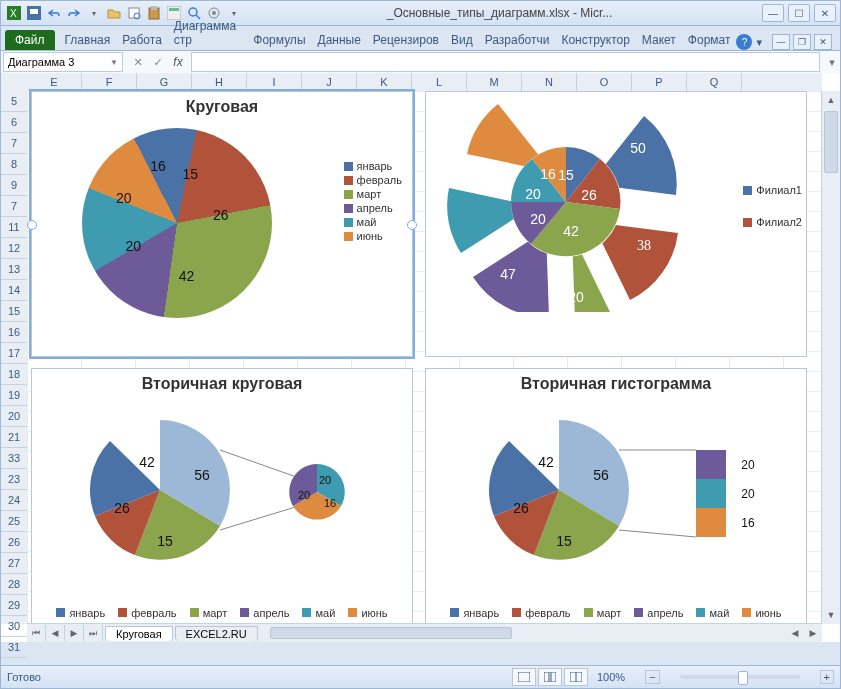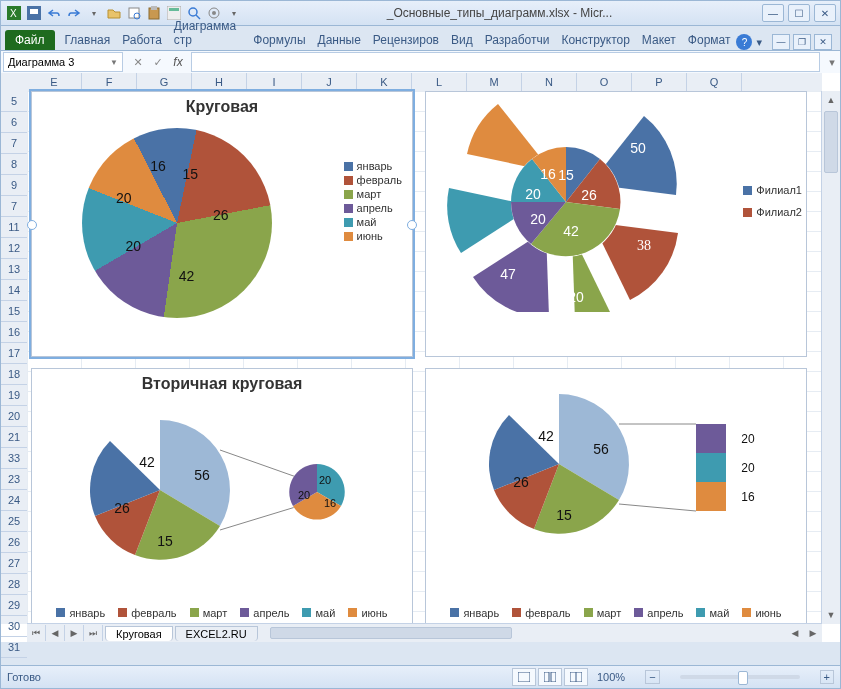--- a/index.html
+++ b/index.html
@@ -319,21 +319,21 @@
           <div class="pie-label white" style="left:218px; top:154px;font-family:Liberation Serif, serif;">38</div>
           <div class="pie-label white" style="left:150px; top:205px;">20</div>
           <div class="pie-label white" style="left:82px; top:182px;">47</div>
           <div class="pie-label white" style="left:55px; top:93px;">30</div>
           <div class="pie-label white" style="left:104px; top:35px;">25</div>
           <div class="legend" style="position:absolute; right:4px; top:90px;">
             <div class="legend-item">
                 <span class="swatch" style="background:#4a72a6"></span>
                 <span>Филиал1</span>
               </div>
-            <div class="legend-item" style="margin-top:10px;">
+            <div class="legend-item" style="margin-top:20px;">
                 <span class="swatch" style="background:#b0533a"></span>
                 <span>Филиал2</span>
               </div>
           </div>
         </div>
       </div>
 
       <div class="chart" style="left:4px; top:277px; width:382px; height:256px; display:flex; flex-direction:column;">
         <div class="chart-title">Вторичная круговая</div>
         <div class="chart-body">
@@ -384,20 +384,21 @@
               </span>
             <span class="legend-item h">
                 <span class="swatch" style="background:#df8b3f"></span>
                 <span>июнь</span>
               </span>
           </div>
         </div>
       </div>
 
       <div class="chart" style="left:398px; top:277px; width:382px; height:256px; display:flex; flex-direction:column;">
+        <div class="chart-title">Вторичная гистограмма</div>
         <div class="chart-body">
           <svg width="382" height="190">
             <line x1="193" y1="55" x2="270" y2="55" stroke="#888"></line>
             <line x1="193" y1="135" x2="270" y2="142" stroke="#888"></line>
             <g transform="translate(133,95)">
               <path d="M 0 0 L 0 -70 A 70 70 0 0 1 60 36 Z" fill="#9db8d6"></path>
               <path d="M 0 0 L 60 36 A 70 70 0 0 1 -25 65 Z" fill="#8aa54b"></path>
               <path d="M 0 0 L -25 65 A 70 70 0 0 1 -65 26 Z" fill="#b0533a"></path>
               <path d="M 0 0 L -65 26 A 70 70 0 0 1 -50 -49 L 0 0" fill="#4a72a6"></path>
             </g>

